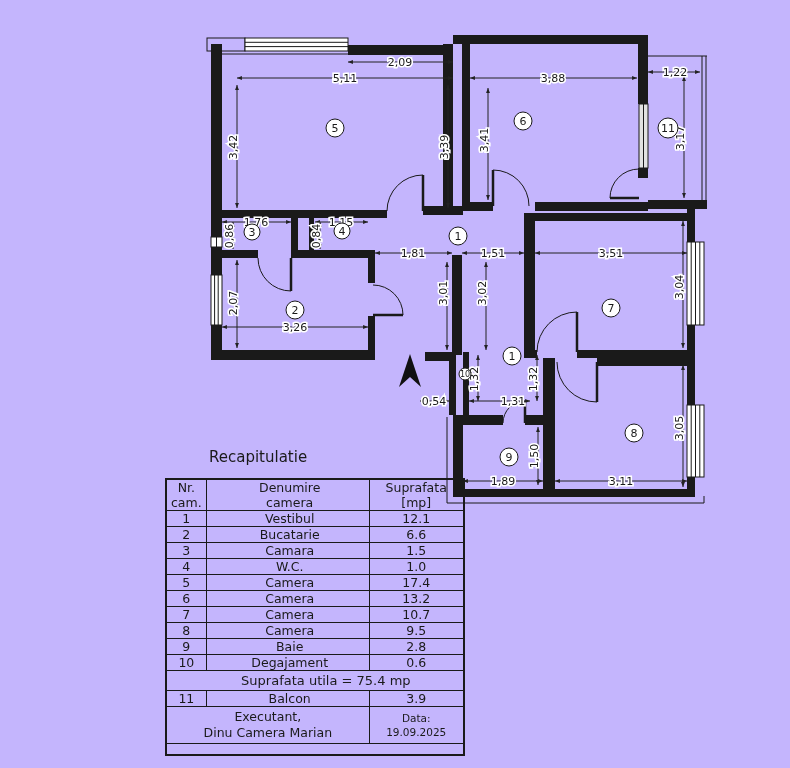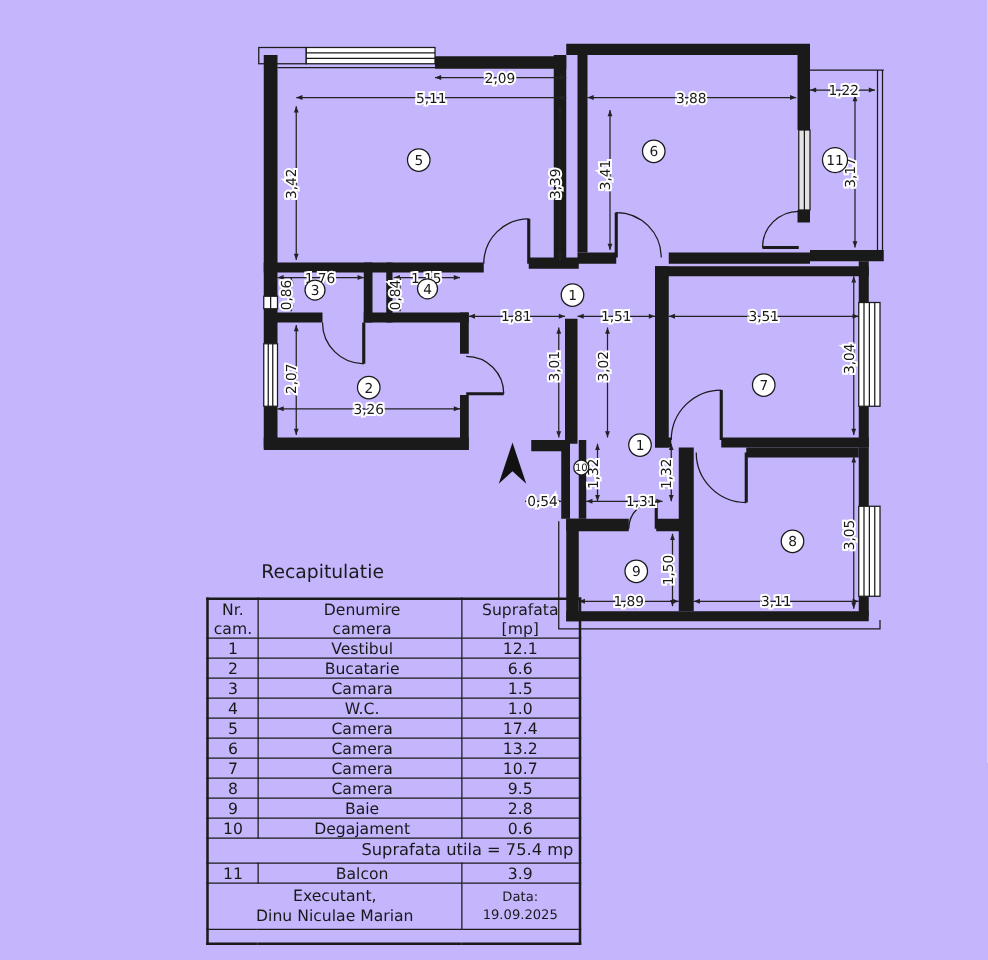--- a/index.html
+++ b/index.html
@@ -24,21 +24,21 @@
   .recap-title{position:absolute;left:209px;top:448px;font-size:15px;}
   .recap{position:absolute;left:165px;top:478px;border-collapse:collapse;
          font-size:12.5px;}
   .recap td{border:1px solid #1a1a1a;padding:0 4px;height:15px;line-height:15px;}
   .recap{border:2px solid #1a1a1a;}
   .c-nr{width:28px;text-align:center;}
   .c-name{width:150px;text-align:center;padding-left:8px!important;}
   .c-area{width:85px;text-align:center;}
   .hdr td{height:16px;line-height:15px;text-align:center;vertical-align:middle;}
   .hdr .c-name{text-align:center;}
-  .span-row td{text-align:right;padding-left:26px!important;height:19px;line-height:19px;font-size:13px;margin-top:29px;}
+  .span-row td{text-align:center;padding-left:26px!important;height:19px;line-height:19px;font-size:13px;margin-top:29px;}
   .foot td{height:36px;line-height:16px;text-align:center;vertical-align:middle;}
   .date-cell{font-size:10.5px;line-height:14px!important;}
   .stub td{height:10px;}
 </style>
 </head>
 <body>
 
 <div class="page">
 
 <svg width="790" height="520" viewBox="0 0 790 520">
@@ -344,21 +344,21 @@
     <td colspan="3">Suprafata utila = 75.4 mp</td>
   </tr>
   <tr>
     <td class="c-nr">11</td>
     <td class="c-name">Balcon</td>
     <td class="c-area">3.9</td>
   </tr>
   <tr class="foot">
     <td colspan="2">
       <span>Executant,</span><br>
-      <span>Dinu Niculae Marian</span>
+      <span>Dinu Camera Marian</span>
     </td>
     <td class="date-cell">
       <span>Data:</span><br>
       <span>19.09.2025</span>
     </td>
   </tr>
   <tr class="stub">
     <td colspan="3"></td>
   </tr>
 </tbody>

